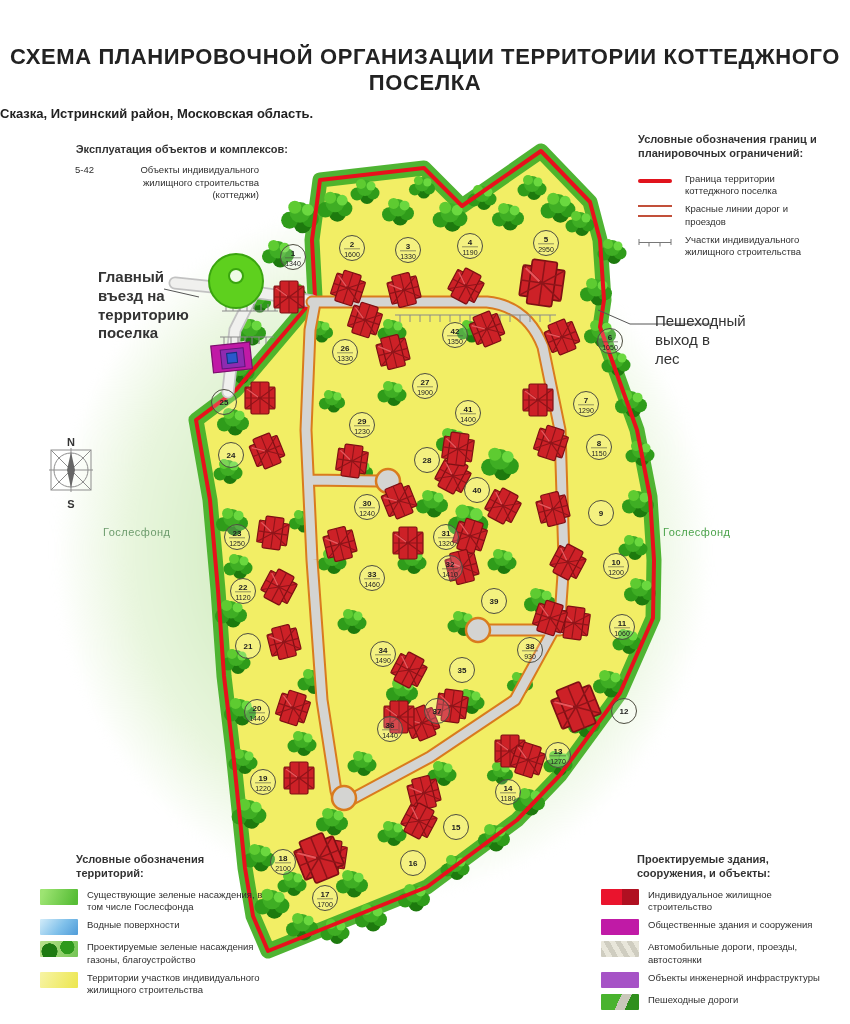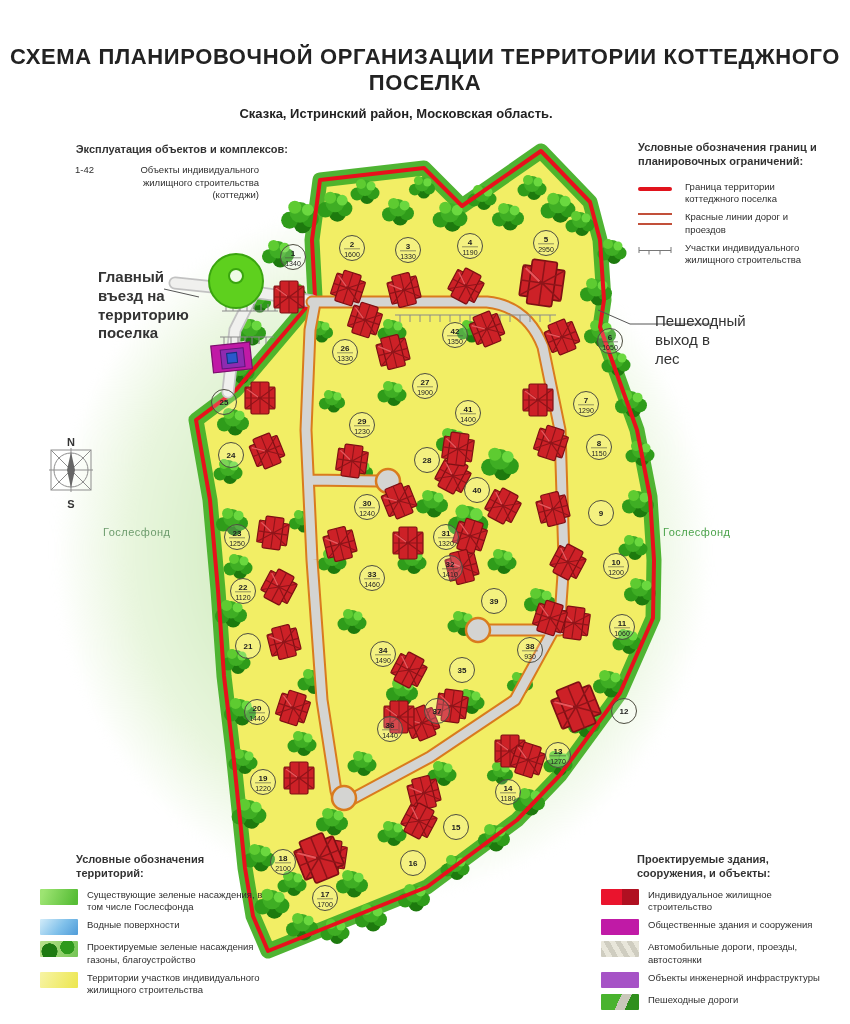--- a/index.html
+++ b/index.html
@@ -4,21 +4,21 @@
 <style>
   html,body{margin:0;padding:0;background:#fff;width:850px;height:1024px;overflow:hidden;
     font-family:"Liberation Sans",sans-serif;color:#2e2e2e;}
   #page{position:relative;width:850px;height:1024px;background:#fff;}
   #glow{position:absolute;left:20px;top:95px;width:790px;height:910px;border-radius:50%;
     background:radial-gradient(ellipse 52% 48% at 46% 50%, #c7e8b4 0%, #d6eec6 38%, #e9f6de 62%, rgba(255,255,255,0) 80%);
     filter:blur(5px);}
   #map{position:absolute;left:0;top:0;}
   .hdr{position:absolute;left:0;top:44px;width:100%;text-align:center;}
   .hdr h1{margin:0;font-size:22px;font-weight:bold;letter-spacing:.6px;color:#222;}
-  .hdr .sub{margin-top:10px;padding-right:58px;text-align:center;font-size:13px;font-weight:bold;color:#222;}
+  .hdr .sub{margin-top:10px;padding-right:58px;text-align:left;font-size:13px;font-weight:bold;color:#222;}
   .lbl{position:absolute;font-size:15px;line-height:1.25;color:#333;}
   .lbl.green{color:#6d9c6d;font-size:11px;letter-spacing:.5px;}
   .lbl.green2{color:#4ba34b;font-size:11px;letter-spacing:.5px;}
   .leg-head{font-size:11px;font-weight:bold;color:#333;line-height:1.3;margin-bottom:8px;}
   .leg{position:absolute;}
   .leg-row{display:flex;align-items:flex-start;margin-bottom:6px;}
   .sw{width:38px;height:16px;flex:0 0 38px;margin-right:9px;border-radius:1px;}
   .sw.line-sw{height:16px;background:none;display:flex;align-items:center;}
   .leg-row .txt{font-size:9.5px;line-height:1.3;max-width:190px;}
   .tl-range{font-size:9.5px;width:46px;flex:0 0 46px;}
@@ -469,26 +469,26 @@
   </svg>
 
   <div class="hdr">
     <h1>СХЕМА ПЛАНИРОВОЧНОЙ ОРГАНИЗАЦИИ ТЕРРИТОРИИ КОТТЕДЖНОГО ПОСЕЛКА</h1>
     <div class="sub">Сказка, Истринский район, Московская область.</div>
   </div>
 
   <div class="leg" style="left:48px;top:142px;width:240px;text-align:right;">
     <div class="leg-head">Эксплуатация объектов и комплексов:</div>
     <div class="leg-row">
-      <div class="tl-range">1-42</div>
+      <div class="tl-range">5-42</div>
       <div class="txt" style="max-width:165px;">Объекты индивидуального жилищного строительства (коттеджи)</div>
     </div>
   </div>
 
-  <div class="leg" style="left:638px;top:140px;width:200px;">
+  <div class="leg" style="left:638px;top:132px;width:200px;">
     <div class="leg-head" style="max-width:185px;">Условные обозначения границ и планировочных ограничений:</div>
     <div class="leg-row" style="margin-top:12px;">
       <div class="sw line-sw">
           <div class="g-border"></div>
         </div>
       <div class="txt" style="max-width:120px;">Граница территории коттеджного поселка</div>
     </div>
     <div class="leg-row">
       <div class="sw line-sw">
           <div class="g-redlines"></div>

